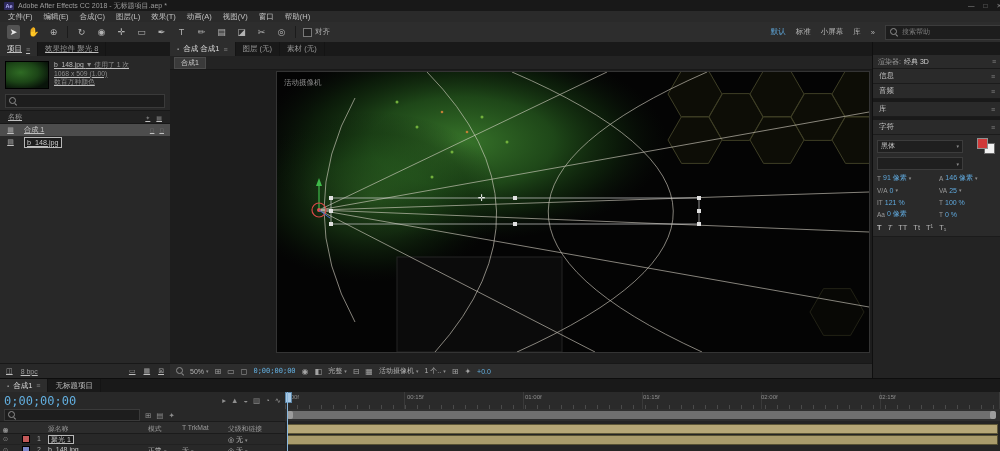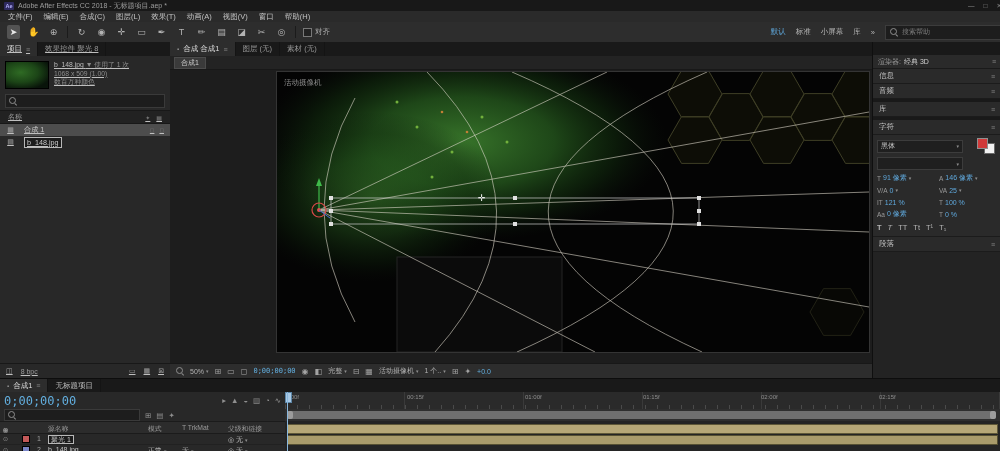--- a/index.html
+++ b/index.html
@@ -468,24 +468,20 @@
       </div>
       <div class="style-row">
         <span><b>T</b></span>
         <span><i>T</i></span>
         <span>TT</span>
         <span>Tt</span>
         <span>T¹</span>
         <span>T₁</span>
       </div>
     </div>
-    <div class="rp-h">
-      <span>段落</span>
-      <span class="menu-ic">≡</span>
-    </div>
     <div class="rp-fill"></div>
   </div>
 
   <div class="timeline">
     <div class="tl-tabs">
       <div class="ptab active">
         <span class="sq">▪</span>
         <span>合成1</span>
         <span class="menu-ic">≡</span>
       </div>

